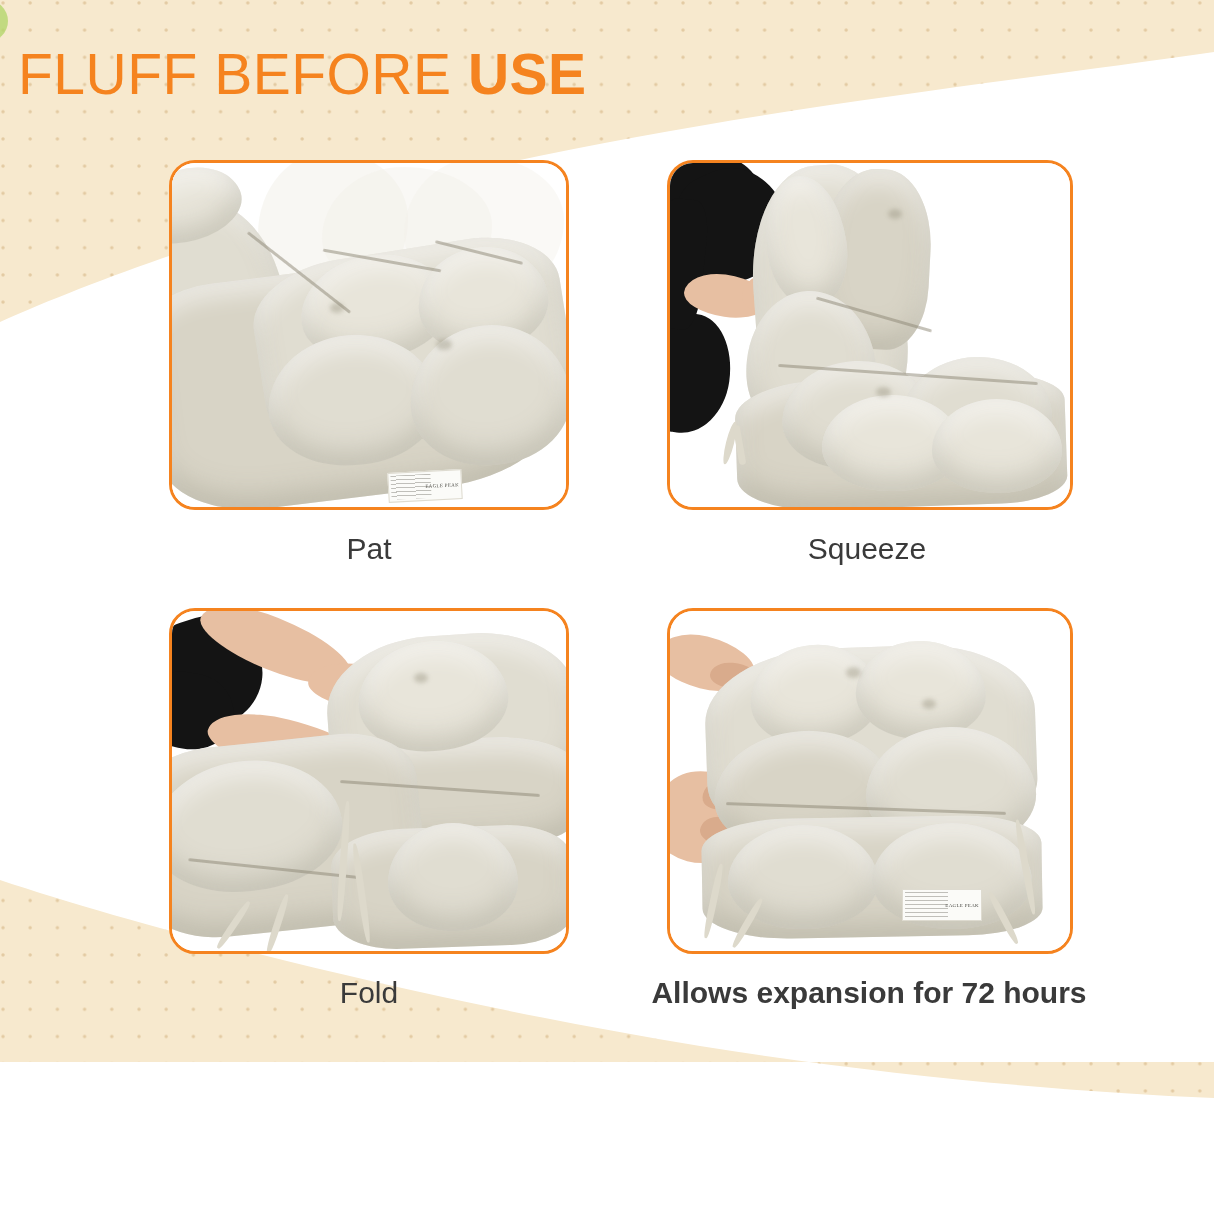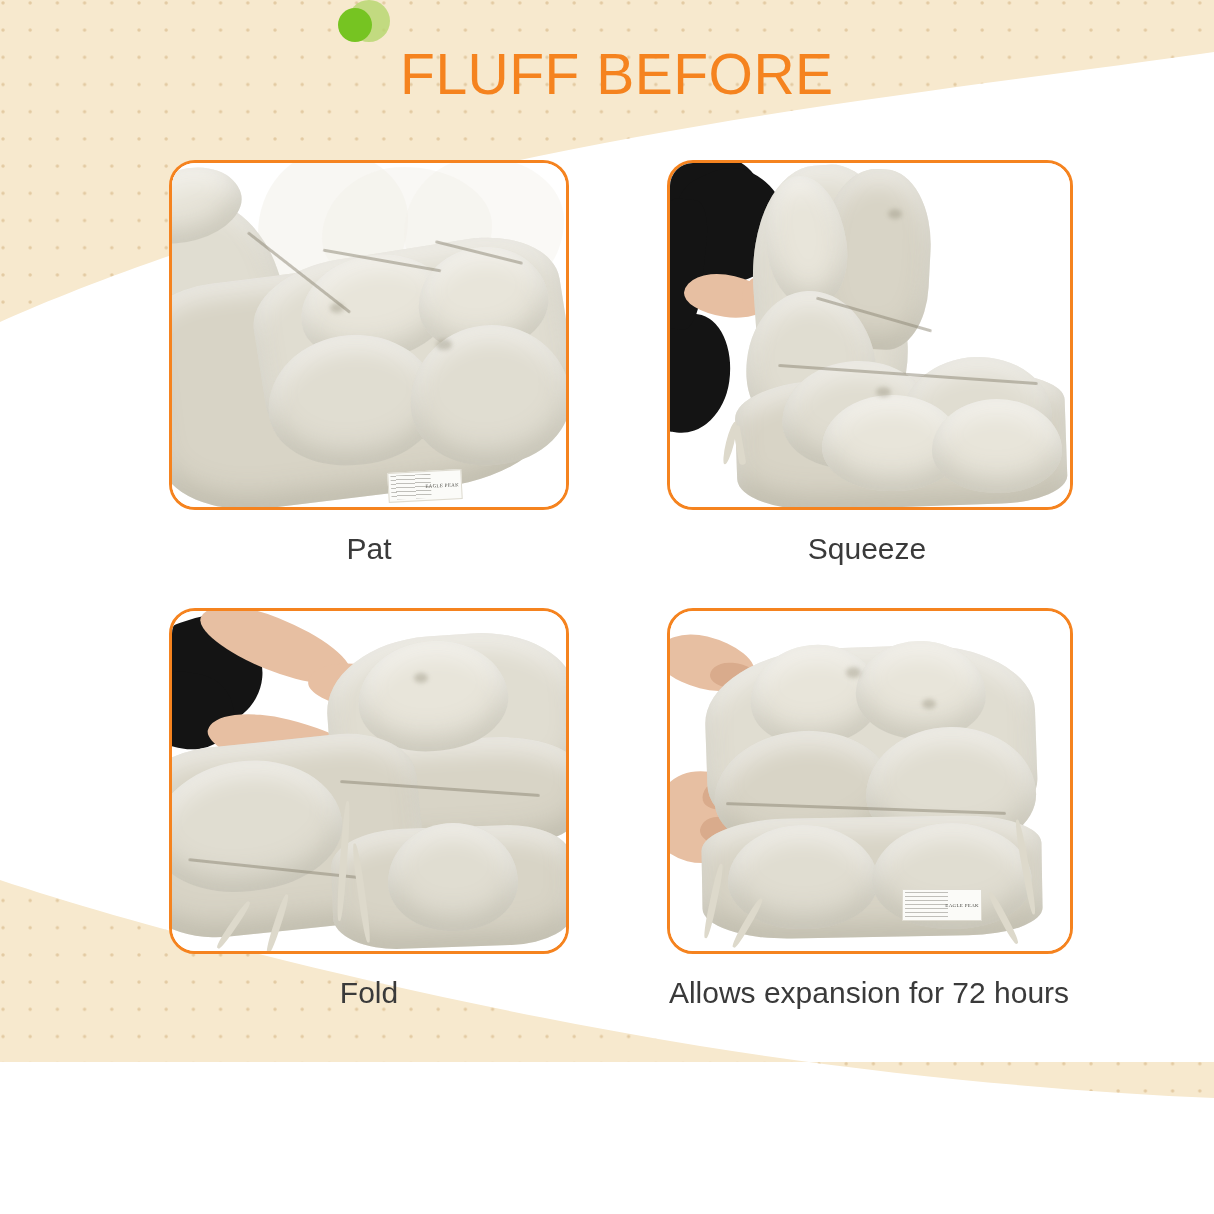--- a/index.html
+++ b/index.html
@@ -33,21 +33,20 @@
 
   
   .header {
     position: absolute;
     left: 0;
     top: 0;
     width: 1214px;
     height: 140px;
     display: flex;
     align-items: center;
-    justify-content: center;
   }
   .title-wrap {
     position: relative;
     display: flex;
     align-items: baseline;
     justify-content: center;
     transform: translate(18px, 4px);
   }
   .dot-deco {
     position: absolute;
@@ -109,21 +108,21 @@
   .card-0 .frame { left: 157px;  top: 160px; width: 394px; height: 344px; }
   .card-0 .caption { left: 157px; top: 534px; width: 400px; }
 
   .card-1 .frame { left: 655px;  top: 160px; width: 400px; height: 344px; }
   .card-1 .caption { left: 655px; top: 534px; width: 400px; }
 
   .card-2 .frame { left: 157px;  top: 608px; width: 394px; height: 340px; }
   .card-2 .caption { left: 157px; top: 978px; width: 400px; }
 
   .card-3 .frame { left: 655px;  top: 608px; width: 400px; height: 340px; }
-  .card-3 .caption { left: 637px; top: 978px; width: 440px; }
+  .card-3 .caption { left: 637px; top: 978px; width: 440px; font-weight: bold; }
 
   
   .photo {
     position: absolute;
     inset: 0;
     background: #ffffff;
   }
   .cush {
     position: absolute;
     background: #d8d4c6;
@@ -251,20 +250,21 @@
       <rect x="0" y="860" width="1214" height="250" fill="#F7E9CE"></rect>
       <rect x="0" y="860" width="1214" height="250" fill="url(#dots)"></rect>
     </g>
   </svg>
 
   <div class="header">
     <div class="title-wrap">
       <span class="dot-deco dot-pale"></span>
       <span class="dot-deco dot-bright"></span>
       <span class="title-main">FLUFF BEFORE </span>
+        <span class="title-accent">USE</span>
     </div>
   </div>
 
   <div class="grid">
 
     <div class="card card-0">
       <div class="frame">
         <div class="photo">
 
           <div class="ghost" style="left:86px;top:-12px;width:150px;height:150px;"></div>

